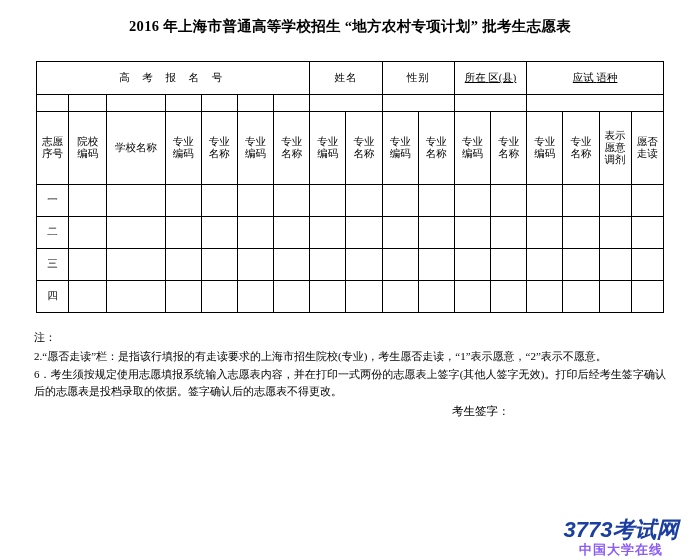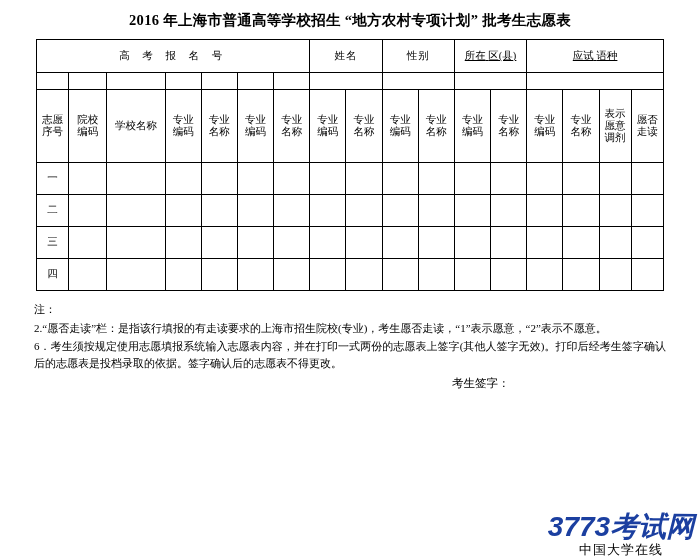--- a/index.html
+++ b/index.html
@@ -19,27 +19,27 @@
     position: relative;
     width: 700px;
     height: 560px;
     box-sizing: border-box;
   }
   .doc-title {
     text-align: center;
     font-size: 14.5px;
     font-weight: bold;
     letter-spacing: 0.3px;
-    padding-top: 11px;
+    padding-top: 17px;
     padding-bottom: 9px;
     font-family: "Liberation Serif", serif;
   }
   table.form {
     border-collapse: collapse;
-    margin: 0 auto;
+    margin: 16px auto;
     width: 628px;
     table-layout: fixed;
   }
   table.form td {
     border: 1px solid #000000;
     text-align: center;
     vertical-align: middle;
     font-size: 10.5px;
     padding: 0;
     line-height: 1.15;
@@ -92,35 +92,35 @@
   }
   .watermark {
     position: absolute;
     right: 4px;
     bottom: 2px;
     width: 150px;
     text-align: center;
     pointer-events: none;
   }
   .wm-top {
-    font-size: 28px;
+    font-size: 22px;
     font-weight: bold;
     font-style: italic;
     color: #1b3fa0;
     letter-spacing: 0px;
     text-shadow: 1px 1px 0 #ffffff;
     line-height: 1;
   }
   .wm-top .wm-num {
     color: #1b3fa0;
   }
   .wm-bottom {
     font-size: 13px;
-    font-weight: normal;
-    color: #000000;
+    font-weight: bold;
+    color: #8b5cf6;
     letter-spacing: 1px;
     line-height: 1.2;
     margin-top: 1px;
     text-shadow: 1px 1px 0 #ffffff;
   }
 </style>
 </head>
 <body>
 
 <div class="page">

